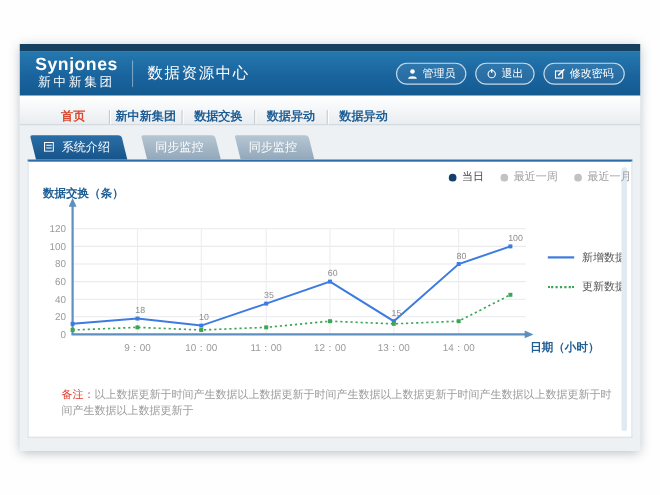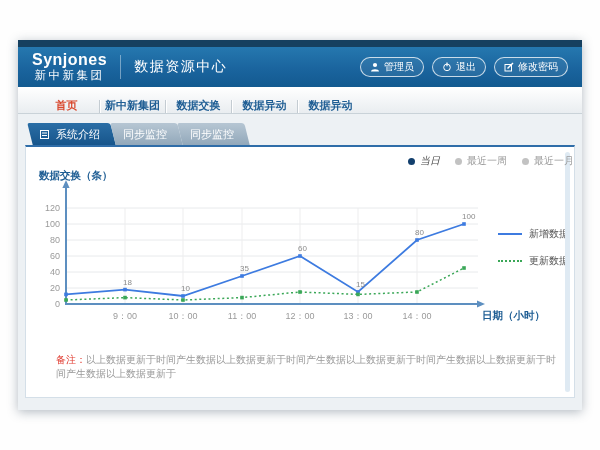--- a/index.html
+++ b/index.html
@@ -30,38 +30,38 @@
   .nav { height:27px; background:linear-gradient(180deg,#ffffff,#e9edf0);
          border-bottom:1px solid #c9d2d8; display:flex; align-items:flex-end; padding-left:16px; }
   .nav-item { width:65px; text-align:center; font-size:11px; font-weight:bold;
               color:#1f5e94; cursor:pointer; }
   .nav-item.active { color:#d9492f; }
   .nav-sep { width:1px; height:13px; background:#c4ccd2; box-shadow:1px 0 0 #fff; }
 
   
   .content { position:relative; height:296px; background:#edf1f4; padding-top:9px; }
 
-  .tabs { display:flex; margin-left:12px; height:22px; gap:0; position:relative; z-index:2; }
+  .tabs { display:flex; margin-left:12px; height:22px; gap:18px; position:relative; z-index:2; }
   .tab { position:relative; height:22px; line-height:22px; padding:0 13px 0 10px;
          font-size:11px; color:#fff; cursor:pointer; white-space:nowrap; }
   .tab .bg { position:absolute; inset:0; transform:skewX(14deg); border-radius:2px 3px 0 0; z-index:-1; }
   .tab.active .bg { background:linear-gradient(180deg,#2a6ea6,#17558b); }
   .tab.inactive .bg { background:linear-gradient(180deg,#b6c6d3,#92a8ba); }
   .tab .lbl { position:relative; }
   .tab-icon { display:inline-block; vertical-align:-1px; margin-right:4px; }
 
   .panel { position:relative; margin:0 7px; height:253px; background:#fff;
            border:1px solid #d4dfe8; border-top:2px solid #2f6da8; }
 
   .radio-row { position:absolute; top:7px; left:382px; display:flex; gap:15px; z-index:3; }
   .radio { display:flex; align-items:center; gap:5px; cursor:pointer; }
   .radio .dot { width:7px; height:7px; border-radius:50%; background:#c2c2c2; }
   .radio.selected .dot { background:#123f6d; }
   .radio .rlbl { font-size:10px; color:#9b9b9b; }
-  .radio.selected .rlbl { color:#4a4a4a;font-style:italic; }
+  .radio.selected .rlbl { color:#4a4a4a; }
 
   #chart { position:absolute; left:0; top:0; }
   #chart text { font-family:"Liberation Sans","DejaVu Sans",sans-serif; }
 
   .legend { position:absolute; left:472px; top:80px; display:flex; flex-direction:column; gap:13px; }
   .legend-item { display:flex; align-items:center; gap:7px; cursor:pointer;font-family:Liberation Serif, serif; }
   .legend-swatch { width:24px; height:0; border-top:2px solid #3d7be0; }
   .legend-swatch.dotted { border-top:2px dotted #3aa757; }
   .legend-label { font-size:10px; color:#555; }
 

